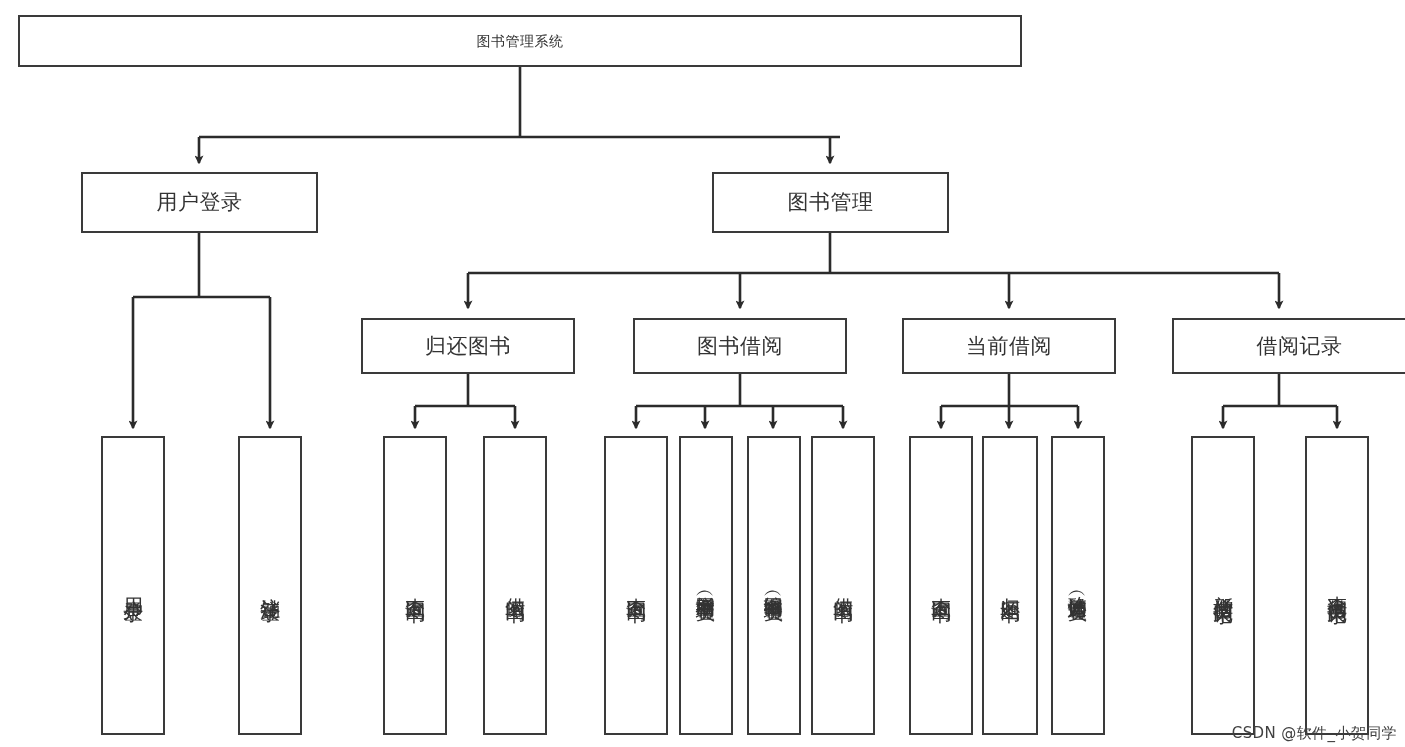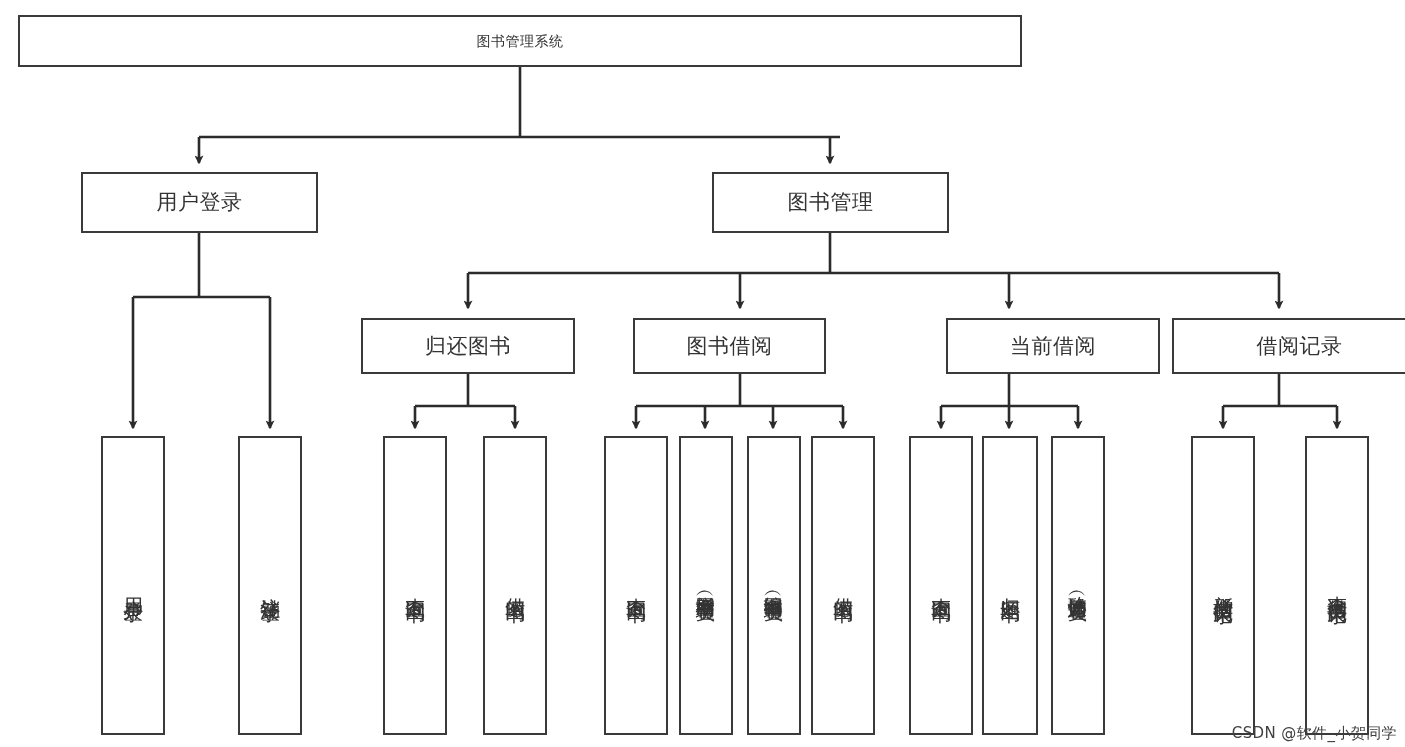--- a/index.html
+++ b/index.html
@@ -147,25 +147,25 @@
   </div>
 
   <div class="node horiz" style="left:712px; top:172px; width:237px; height:61px;justify-content:center;">
     <span class="node-label">图书管理</span>
   </div>
 
   <div class="node horiz" style="left:361px; top:318px; width:214px; height:56px;">
     <span class="node-label">归还图书</span>
   </div>
 
-  <div class="node horiz" style="left:633px; top:318px; width:193px; height:56px;">
+  <div class="node horiz" style="left:633px; top:318px; width:214px; height:56px;">
     <span class="node-label">图书借阅</span>
   </div>
 
-  <div class="node horiz" style="left:902px; top:318px; width:214px; height:56px;margin-left:44px;">
+  <div class="node horiz" style="left:902px; top:318px; width:214px; height:56px;">
     <span class="node-label">当前借阅</span>
   </div>
 
   <div class="node horiz" style="left:1172px; top:318px; width:255px; height:56px;">
     <span class="node-label">借阅记录</span>
   </div>
 
   <div class="node vert" style="left:101px; top:436px; width:64px; height:299px;">
     <span class="node-label">用户登录</span>
   </div>

